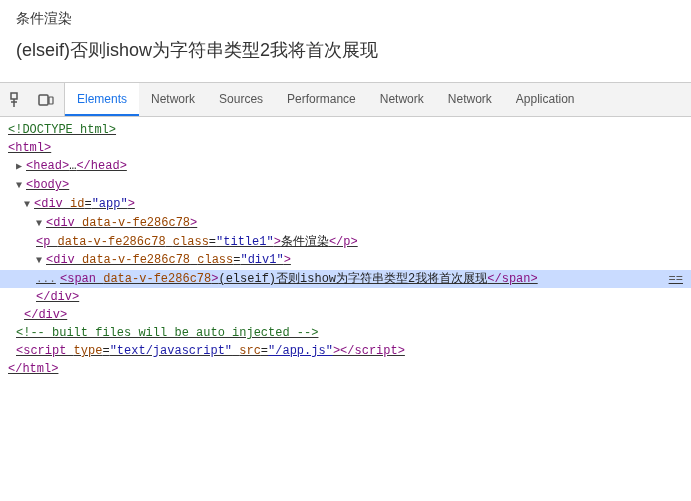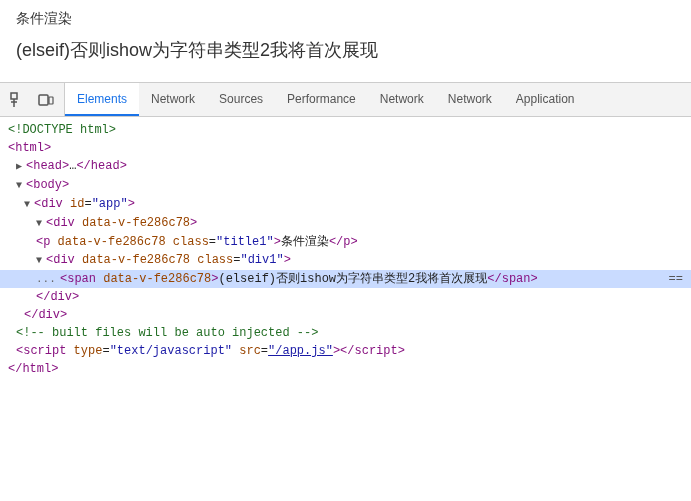--- a/index.html
+++ b/index.html
@@ -106,20 +106,21 @@
       font-size: 12px;
       line-height: 18px;
     }
 
     .code-line {
       display: flex;
       align-items: flex-start;
       padding: 0 8px;
       min-height: 18px;
       white-space: nowrap;
+      text-decoration: underline;
     }
 
     .code-line.highlighted {
       background: #c9dbff;
     }
 
     .line-content {
       flex: 1;
     }
 

